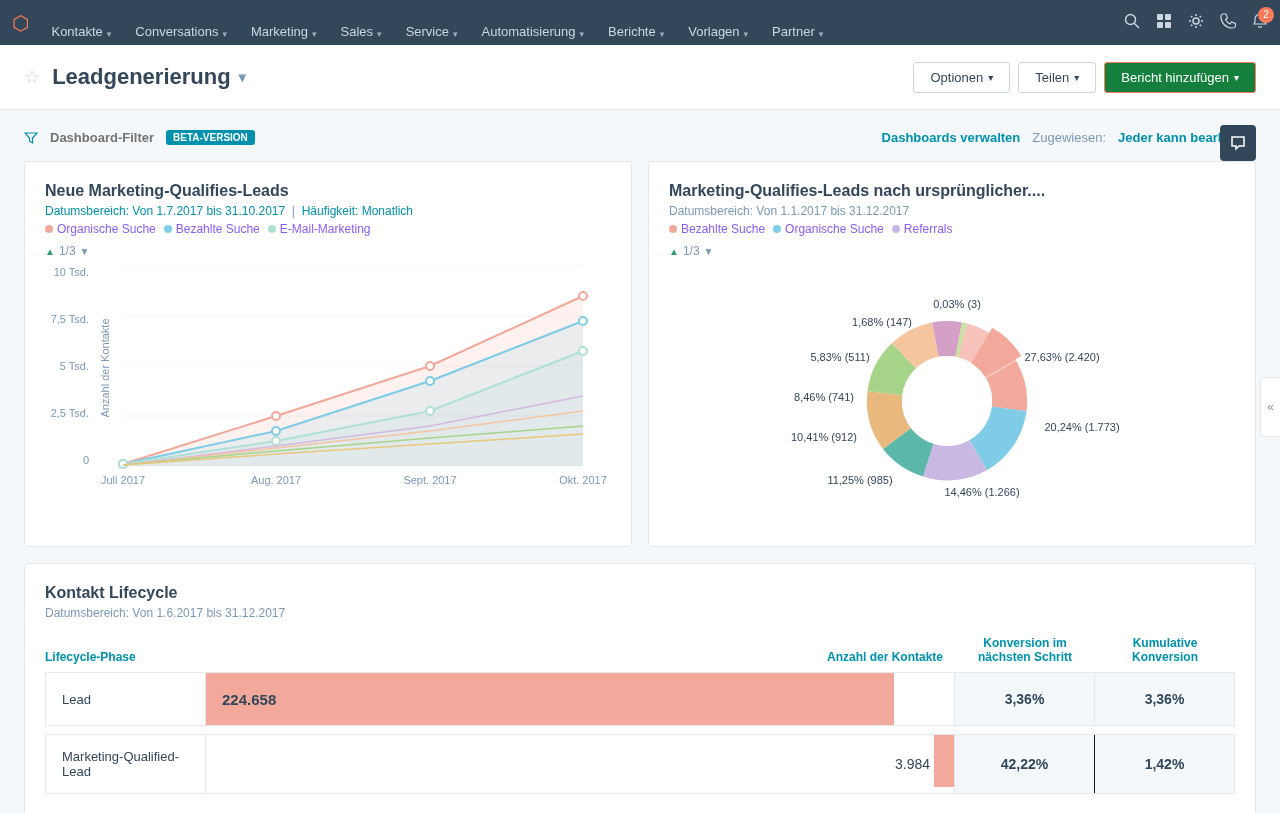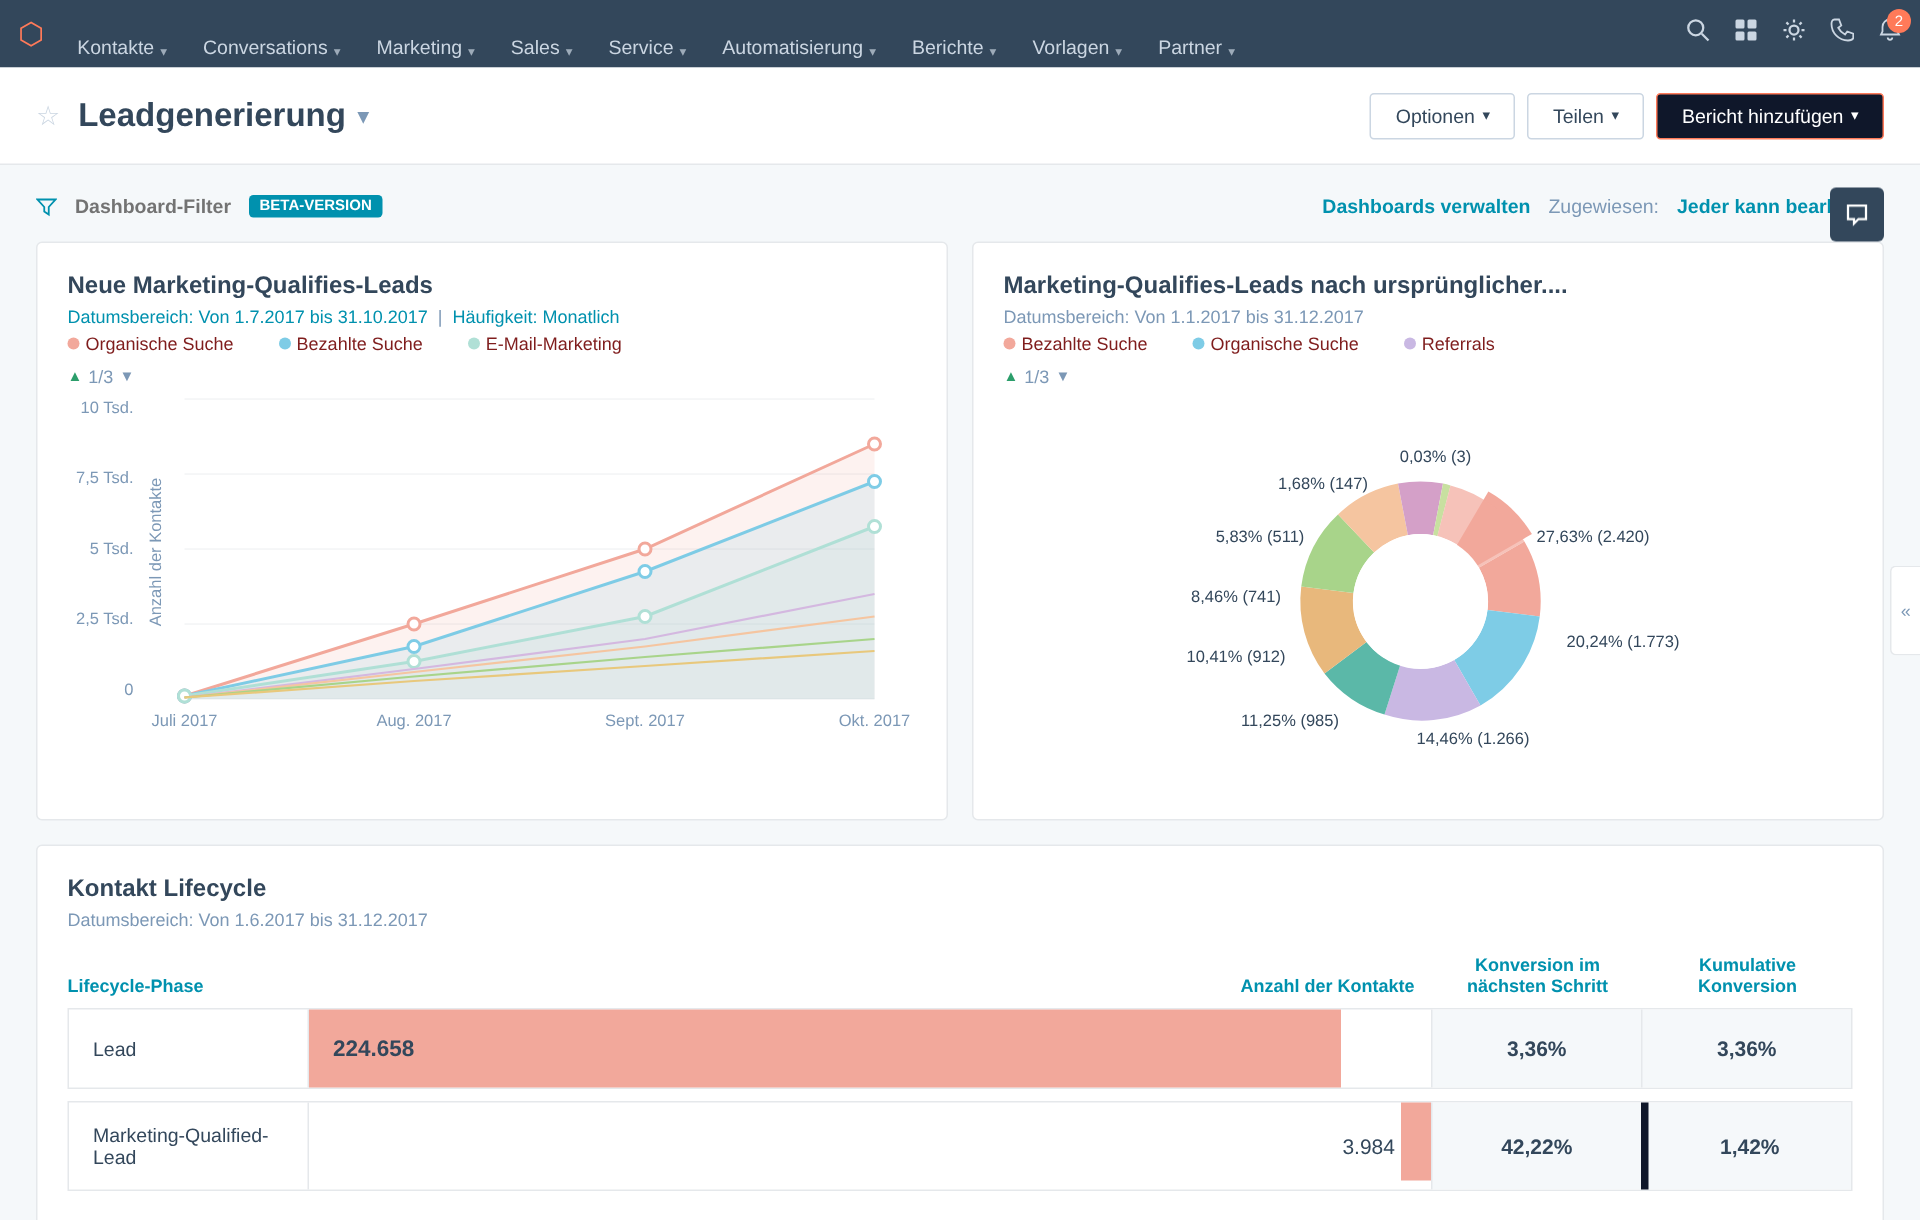--- a/index.html
+++ b/index.html
@@ -16,21 +16,21 @@
     .nav-badge { background: #ff7a59; color: white; font-size: 10px; border-radius: 50%; width: 16px; height: 16px; display: flex; align-items: center; justify-content: center; position: absolute; top: -6px; right: -6px; }
 
     
     .header-bar { background: #fff; height: 65px; display: flex; align-items: center; padding: 0 24px; border-bottom: 1px solid #e5e8eb; gap: 12px; }
     .header-title { font-size: 22px; font-weight: 700; color: #33475b; display: flex; align-items: center; gap: 8px; }
     .header-star { color: #cbd6e2; font-size: 18px; cursor: pointer; }
     .header-dropdown-icon { color: #7c98b6; font-size: 14px; cursor: pointer; }
     .header-actions { margin-left: auto; display: flex; gap: 8px; }
     .btn { padding: 7px 16px; border-radius: 3px; font-size: 13px; cursor: pointer; font-weight: 400; border: 1px solid; display: flex; align-items: center; gap: 5px; }
     .btn-outline { background: #fff; border-color: #cbd6e2; color: #33475b; }
-    .btn-primary { background: #0f172a; border-color: #ff7a59; color: #fff; }
+    .btn-primary { background: #15803d; border-color: #ff7a59; color: #fff; }
     .btn-chevron { font-size: 10px; }
 
     
     .collapse-handle { position: fixed; right: 0; top: 50%; transform: translateY(-50%); background: #fff; border: 1px solid #e5e8eb; border-right: none; border-radius: 4px 0 0 4px; width: 20px; height: 60px; display: flex; align-items: center; justify-content: center; cursor: pointer; color: #7c98b6; font-size: 12px; z-index: 100; }
 
     
     .main-content { padding: 20px 24px; }
 
     
     .filter-bar { display: flex; align-items: center; gap: 12px; margin-bottom: 16px; }
@@ -42,21 +42,21 @@
     .assigned-value { color: #0091ae; font-weight: 600; font-size: 13px; cursor: pointer; }
 
     
     .dashboard-grid { display: grid; grid-template-columns: 1fr 1fr; gap: 16px; margin-bottom: 16px; }
 
     
     .card { background: #fff; border: 1px solid #e5e8eb; border-radius: 4px; padding: 20px; }
     .card-title { font-size: 16px; font-weight: 700; color: #33475b; margin-bottom: 4px; }
     .card-subtitle { font-size: 12px; color: #7c98b6; margin-bottom: 4px; }
     .card-subtitle span { color: #0091ae; cursor: pointer; }
-    .legend { display: flex; align-items: center; gap: 30px; flex-wrap: wrap; margin-bottom: 8px; font-size: 12px; color: #7f1d1d; }
+    .legend { display: flex; align-items: center; gap: 8px; flex-wrap: wrap; margin-bottom: 8px; font-size: 12px; color: #8b5cf6; }
     .legend-dot { width: 8px; height: 8px; border-radius: 50%; display: inline-block; margin-right: 4px; }
     .legend-item { display: flex; align-items: center; }
     .pagination { display: flex; align-items: center; gap: 4px; font-size: 12px; color: #7c98b6; margin-bottom: 8px; }
     .pagination-up { color: #2c9e6b; font-size: 10px; }
     .pagination-down { color: #7c98b6; font-size: 10px; }
 
     
     .lifecycle-card { background: #fff; border: 1px solid #e5e8eb; border-radius: 4px; padding: 20px; }
 
     .chat-btn { position: fixed; right: 24px; top: 125px; background: #33475b; color: #fff; border-radius: 4px; width: 36px; height: 36px; display: flex; align-items: center; justify-content: center; cursor: pointer; font-size: 16px; }
@@ -353,21 +353,21 @@
 
     <div style="display:grid; grid-template-columns: 160px 1fr 140px 140px; border:1px solid #e5e8eb; margin-bottom:8px; align-items:stretch;">
       <div style="padding:14px 16px; font-size:13px; color:#33475b; display:flex; align-items:center; border-right:1px solid #e5e8eb;">Marketing-Qualified-Lead</div>
       <div style="position:relative; display:flex; align-items:center;">
         <div style="font-size:14px; font-weight:500; color:#33475b; padding: 14px 16px; display:flex; align-items:center; justify-content:flex-end; width:100%;">
           <span style="margin-right:8px;">3.984</span>
           <div style="background:#f2a89b; width:20px; height:52px; position:absolute; right:0; top:0;"></div>
         </div>
       </div>
       <div style="text-align:center; padding:14px 8px; font-size:14px; font-weight:600; color:#33475b; background:#f5f8fa; border-left:1px solid #e5e8eb; display:flex; align-items:center; justify-content:center;">42,22%</div>
-      <div style="text-align:center; padding:14px 8px; font-size:14px; font-weight:600; color:#33475b; background:#f5f8fa; border-left:5px solid #0f172a; display:flex; align-items:center; justify-content:center;">1,42%</div>
+      <div style="text-align:center; padding:14px 8px; font-size:14px; font-weight:600; color:#33475b; background:#f5f8fa; border-left:1px solid #0f172a; display:flex; align-items:center; justify-content:center;">1,42%</div>
     </div>
   </div>
 
 </div>
 
 <div class="chat-btn">
   <svg width="16" height="16" viewBox="0 0 16 16" fill="none">
       <path d="M2 2h12v9H9l-3 3v-3H2z" stroke="#fff" stroke-width="1.5" fill="none"></path>
     </svg>
 </div>

